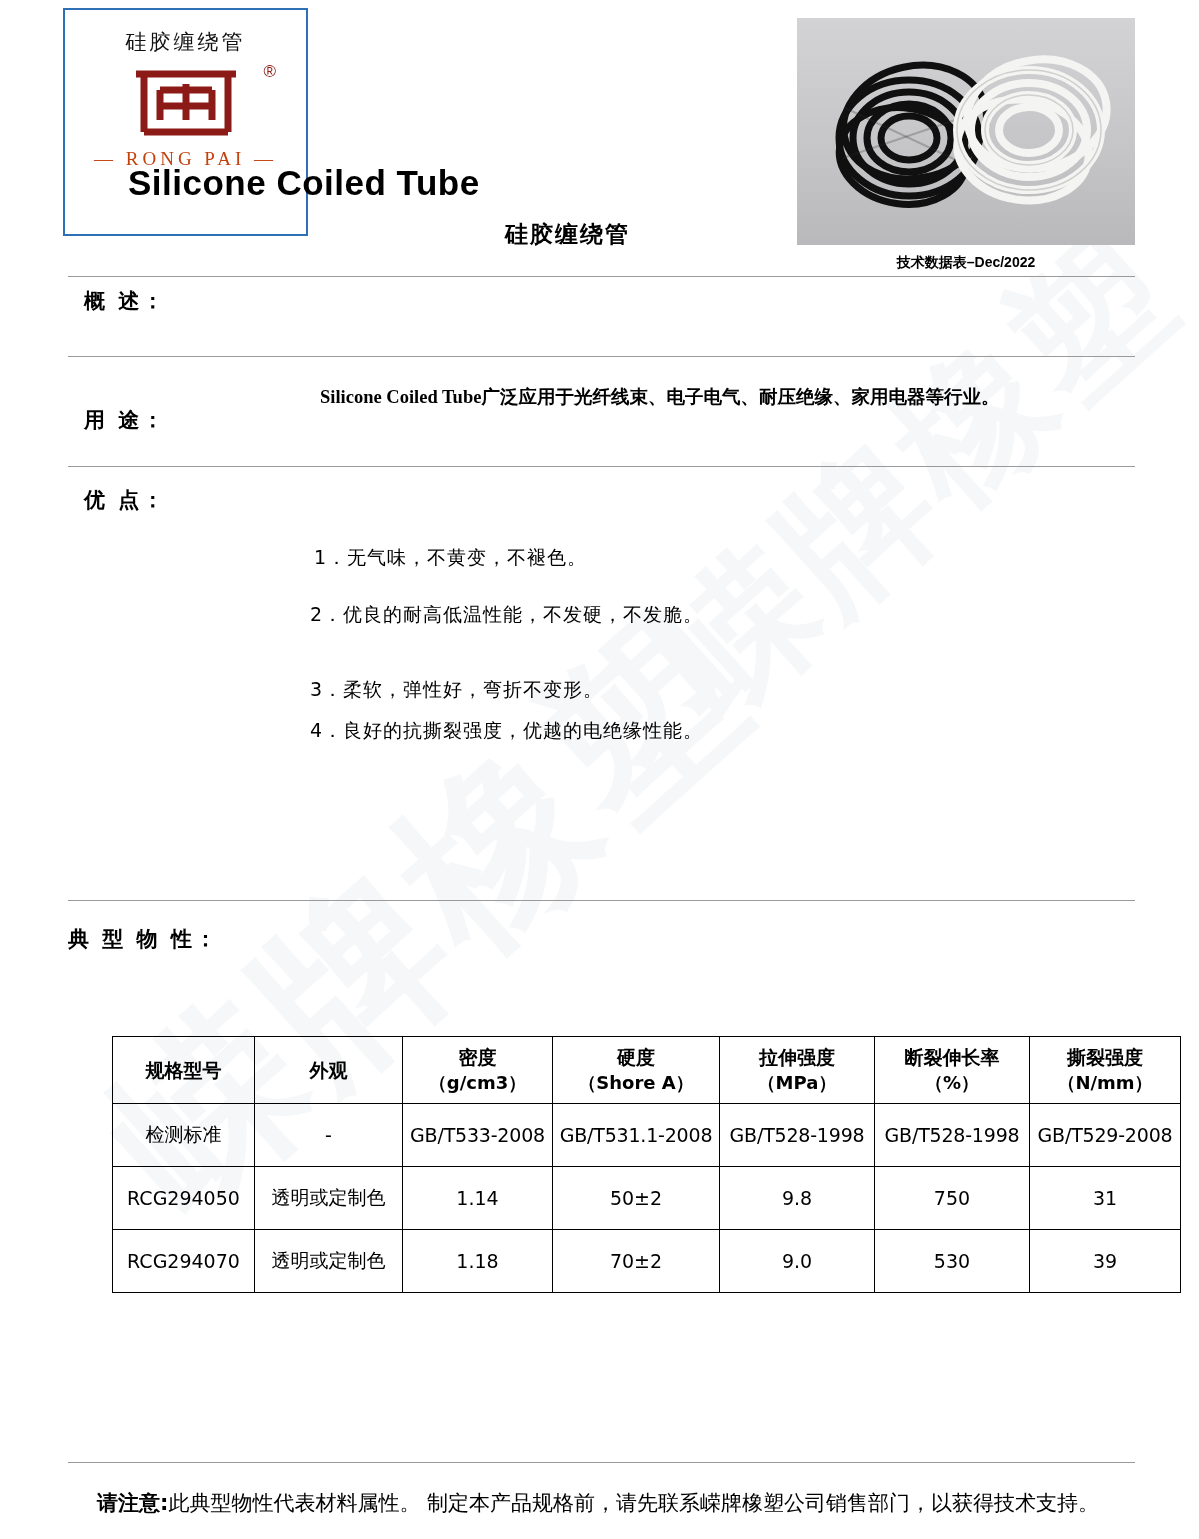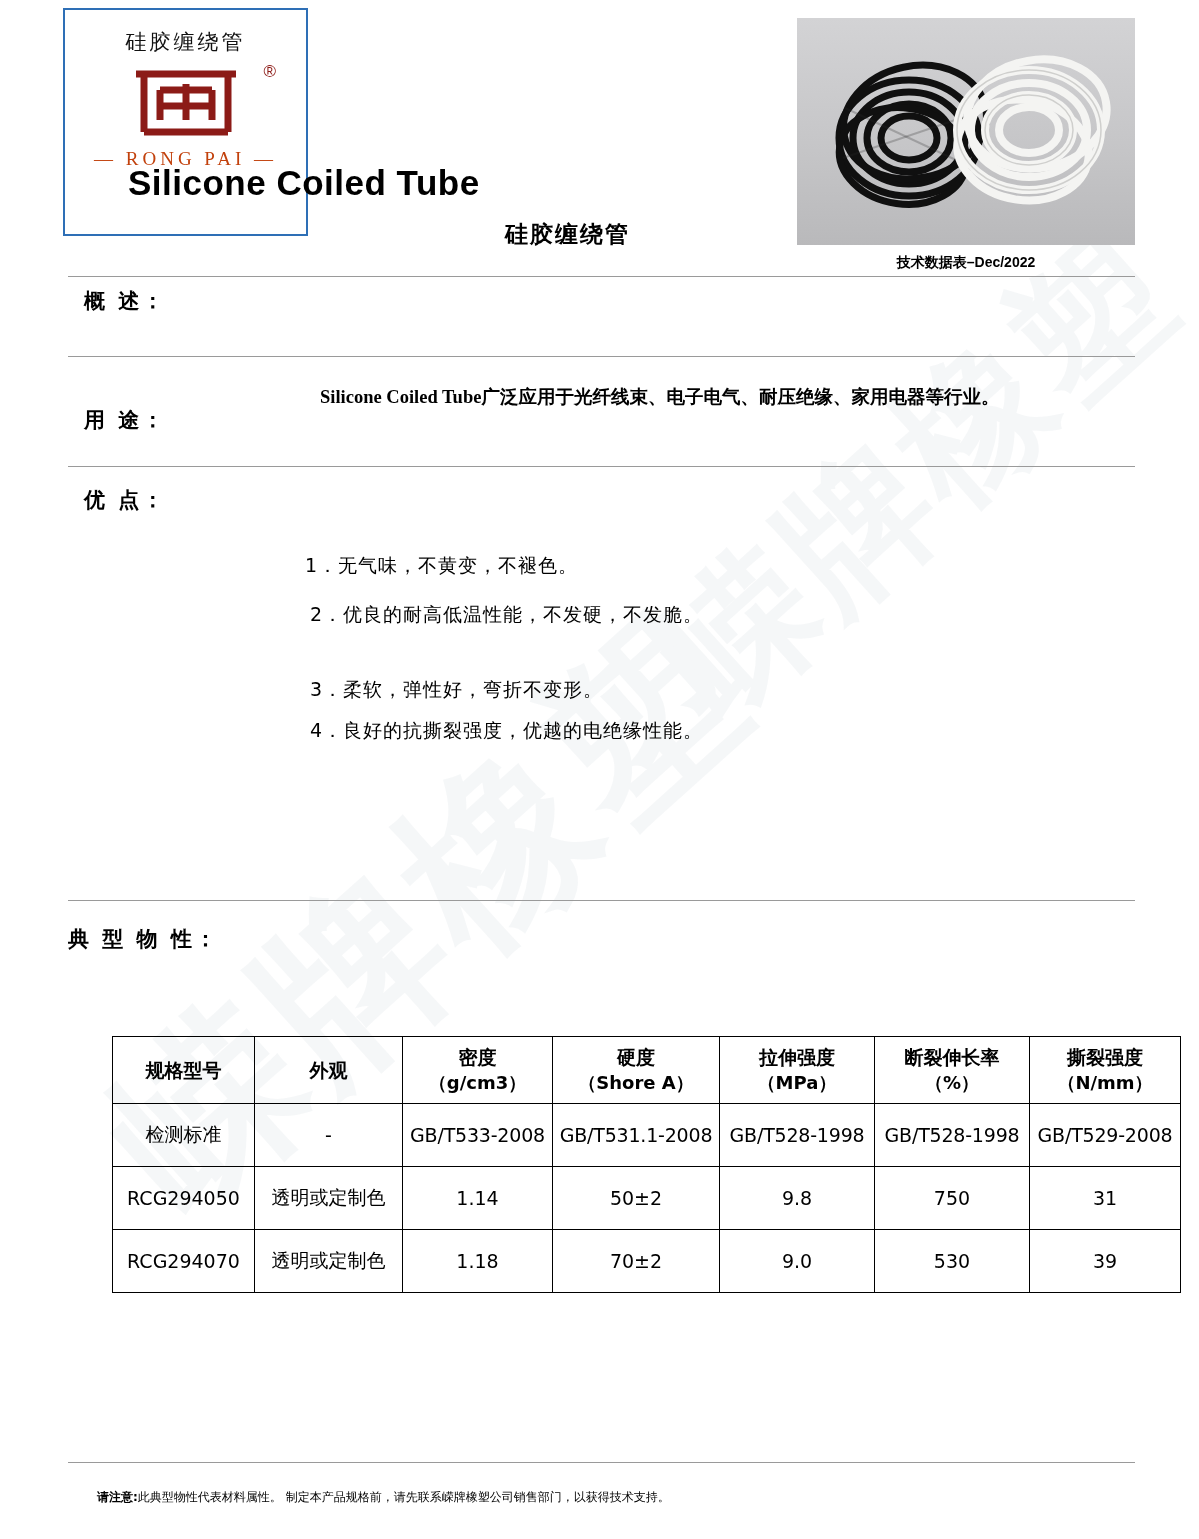--- a/index.html
+++ b/index.html
@@ -241,21 +241,21 @@
     height: 1px;
     background: #9a9a9a;
     z-index: 2;
   }
   .footer-note {
     position: absolute;
     left: 97px;
     top: 1489px;
     width: 1020px;
     font-family: "DejaVu Sans", sans-serif;
-    font-size: 12px;
+    font-size: 21px;
     color: #000;
     z-index: 2;
   }
   .footer-note b { font-weight: bold; }
 </style>
 </head>
 <body>
 
 <div id="page">
 
@@ -338,21 +338,21 @@
   <div class="rule" style="top:356px;"></div>
   <div class="rule" style="top:466px;"></div>
   <div class="rule" style="top:900px;"></div>
 
   <div class="sec-label" style="left:84px; top:287px;">概 述：</div>
 
   <div class="sec-label" style="left:84px; top:406px;">用 途：</div>
   <div class="sec-body" style="left:320px; top:382px; width:790px;">Silicone Coiled Tube广泛应用于光纤线束、电子电气、耐压绝缘、家用电器等行业。</div>
 
   <div class="sec-label" style="left:84px; top:486px;">优 点：</div>
-  <div class="adv-item" style="left:305px; top:545px;margin-top:8px;">1．无气味，不黄变，不褪色。</div>
+  <div class="adv-item" style="left:314px; top:545px;">1．无气味，不黄变，不褪色。</div>
   <div class="adv-item" style="left:310px; top:602px;">2．优良的耐高低温性能，不发硬，不发脆。</div>
   <div class="adv-item" style="left:310px; top:661px;margin-top:16px;">3．柔软，弹性好，弯折不变形。</div>
   <div class="adv-item" style="left:310px; top:718px;">4．良好的抗撕裂强度，优越的电绝缘性能。</div>
 
   <div class="sec-label" style="left:68px; top:925px;">典 型 物 性：</div>
 
   <div class="table-wrap">
     <table class="props">
       <colgroup>
         <col style="width:142px">

